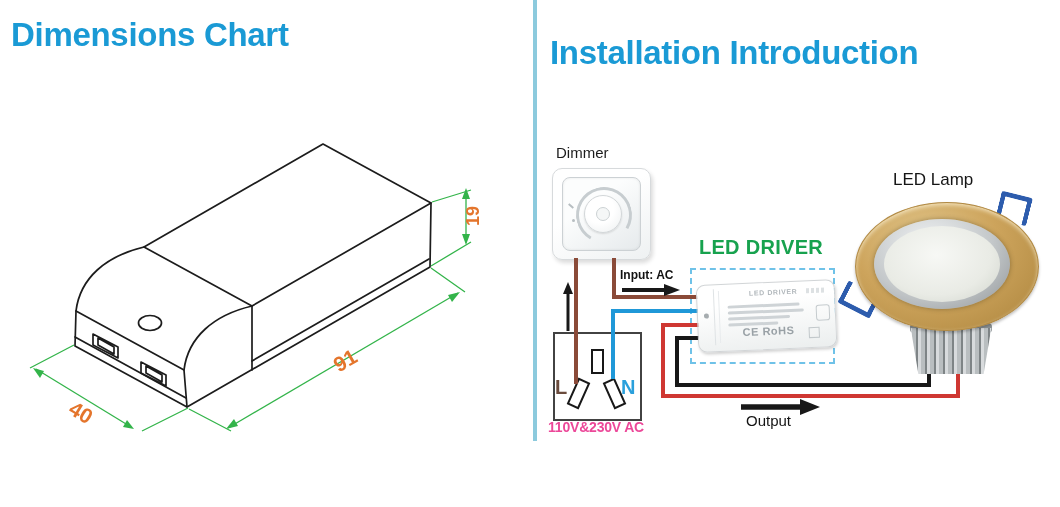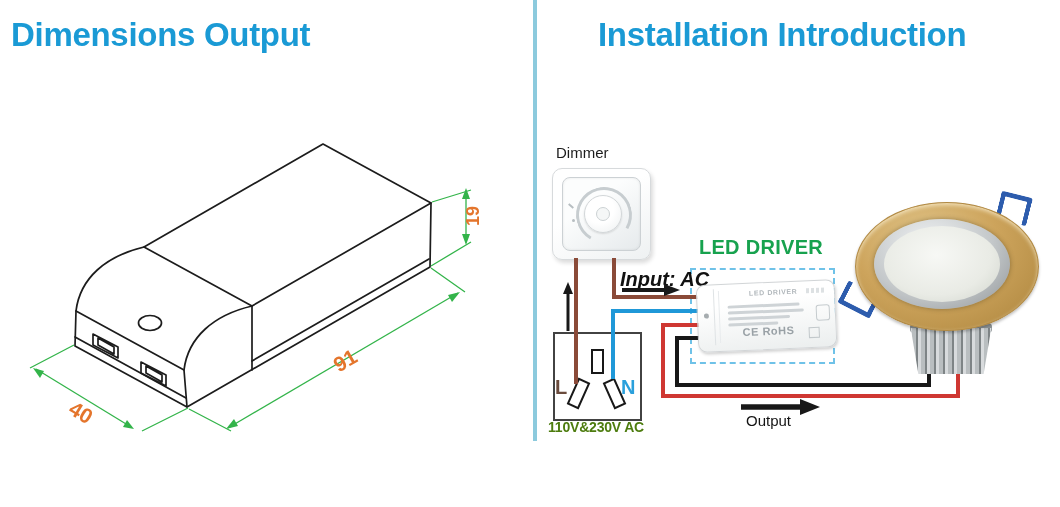--- a/index.html
+++ b/index.html
@@ -24,26 +24,26 @@
   #dimmer-knob-center{left:11px;top:11px;width:12px;height:12px;border-radius:50%;
     background:#f5f7f7;border:1px solid #ccd2d4;}
   .dimmer-tick{background:#b7bec1;}
   
   #socket-box{left:553px;top:332px;width:85px;height:85px;border:2px solid #424242;background:#fff;}
   #socket-slot-top{left:36px;top:15px;width:9px;height:21px;border:2px solid #181818;background:#fff;}
   #socket-slot-l{left:17px;top:45px;width:9px;height:25px;border:2px solid #181818;background:#fff;transform:rotate(24deg);}
   #socket-slot-n{left:53px;top:45px;width:9px;height:25px;border:2px solid #181818;background:#fff;transform:rotate(-24deg);}
   #socket-label-l{left:0px;top:42px;font-size:20px;font-weight:700;color:var(--socket_live_label);}
   #socket-label-n{left:66px;top:42px;font-size:20px;font-weight:700;color:var(--socket_neutral_label);}
-  #voltage-label{left:544px;top:419px;width:104px;text-align:center;font-size:14px;font-weight:700;color:#4d7c0f;letter-spacing:-.2px;}
+  #voltage-label{left:544px;top:419px;width:104px;text-align:center;font-size:14px;font-weight:700;color:#ec4899;letter-spacing:-.2px;}
   
   #dashed-box{left:690px;top:268px;width:141px;height:92px;border:2px dashed var(--dashed_border_blue);}
   #driver-label{left:686px;top:236px;width:150px;text-align:center;font-size:20px;font-weight:800;
     color:var(--driver_label_green);letter-spacing:.3px;}
-  #input-label{left:620px;top:268px;font-size:20px;font-weight:700;color:#111;font-style:italic;}
+  #input-label{left:620px;top:268px;font-size:12px;font-weight:700;color:#111;}
   #output-label{left:746px;top:412px;width:64px;text-align:left;font-size:15px;color:#141414;}
   #driver-box{left:697px;top:282px;width:137px;height:66px;border-radius:9px;transform:rotate(-2.5deg);
     background:linear-gradient(175deg,#ffffff 30%,#ebeeee);border:1px solid #d2d5d7;
     box-shadow:1px 2px 3px rgba(0,0,0,.18);z-index:3;}
   #driver-cap-line1{left:16px;top:4px;width:1px;height:56px;background:#dfe3e5;}
   #driver-cap-line2{left:21px;top:6px;width:1px;height:52px;background:#e8ebed;}
   #driver-screw{left:6px;top:28px;width:5px;height:5px;border-radius:50%;background:#a6acaf;}
   #driver-print-title{left:52px;top:6px;font-size:7px;font-weight:700;color:#b2b8bc;letter-spacing:.6px;}
   #driver-brand{right:8px;top:7px;width:20px;height:5px;background:repeating-linear-gradient(90deg,#dde1e3 0 3px,#fff 3px 5px);}
   .spec-line{left:30px;height:3px;background:#ced3d6;border-radius:2px;}
@@ -69,22 +69,22 @@
   #lamp-clip-left{left:1px;top:95px;width:26px;height:20px;border-bottom:none;transform:rotate(207deg);}
   #lamp-label{left:893px;top:170px;width:110px;font-size:17px;color:#151515;}
   .z1{z-index:1;} .z2{z-index:2;pointer-events:none;} 
   svg text{font-family:"Liberation Sans",sans-serif;}
 </style>
 </head>
 <body>
 
 <div id="stage">
 
-  <div class="abs title" style="left:11px;top:16px;">Dimensions Output</div>
-  <div class="abs title" style="left:550px;top:16px;margin-left:48px;">Installation Introduction</div>
+  <div class="abs title" style="left:11px;top:16px;">Dimensions Chart</div>
+  <div class="abs title" style="left:550px;top:34px;">Installation Introduction</div>
   <div class="abs" id="separator"></div>
 
   <div class="abs z1" id="dimmer-label">Dimmer</div>
   <div class="abs z1" id="dimmer-body">
     <div class="abs" id="dimmer-plate">
       <div class="abs" id="dimmer-arc"></div>
       <div class="abs dimmer-tick" style="left:5px;top:27px;width:6px;height:2px;transform:rotate(40deg);"></div>
       <div class="abs dimmer-tick" style="left:9px;top:41px;width:3px;height:3px;border-radius:50%;"></div>
       <div class="abs" id="dimmer-knob">
         <div class="abs" id="dimmer-knob-center"></div>
@@ -98,20 +98,21 @@
     <div class="abs" id="socket-slot-n"></div>
     <div class="abs" id="socket-label-l">L</div>
     <div class="abs" id="socket-label-n">N</div>
   </div>
   <div class="abs z1" id="voltage-label">110V&amp;230V AC</div>
 
   <div class="abs z1" id="dashed-box"></div>
   <div class="abs z1" id="driver-label">LED DRIVER</div>
   <div class="abs z1" id="input-label">Input: AC</div>
   <div class="abs z1" id="output-label">Output</div>
+  <div class="abs z1" id="lamp-label">LED Lamp</div>
 
   <svg class="abs z2" style="left:0;top:0;" width="1060" height="507" viewBox="0 0 1060 507">
 
     <g fill="none" style="stroke:var(--drawing_line)" stroke-width="1.7" stroke-linejoin="round" stroke-linecap="round">
       <path d="M76,311 C80,278 106,256 144,247 L323,144 L431,203 L430,267 L187,407 L75,346 Z"></path>
       <path d="M144,247 L252,306 L431,203"></path>
       <path d="M184,370 C188,337 214,315 252,306"></path>
       <path d="M252,306 L252,370"></path>
       <path d="M76,311 L184,370 L187,407"></path>
       <path d="M75,337 L186,398"></path>

